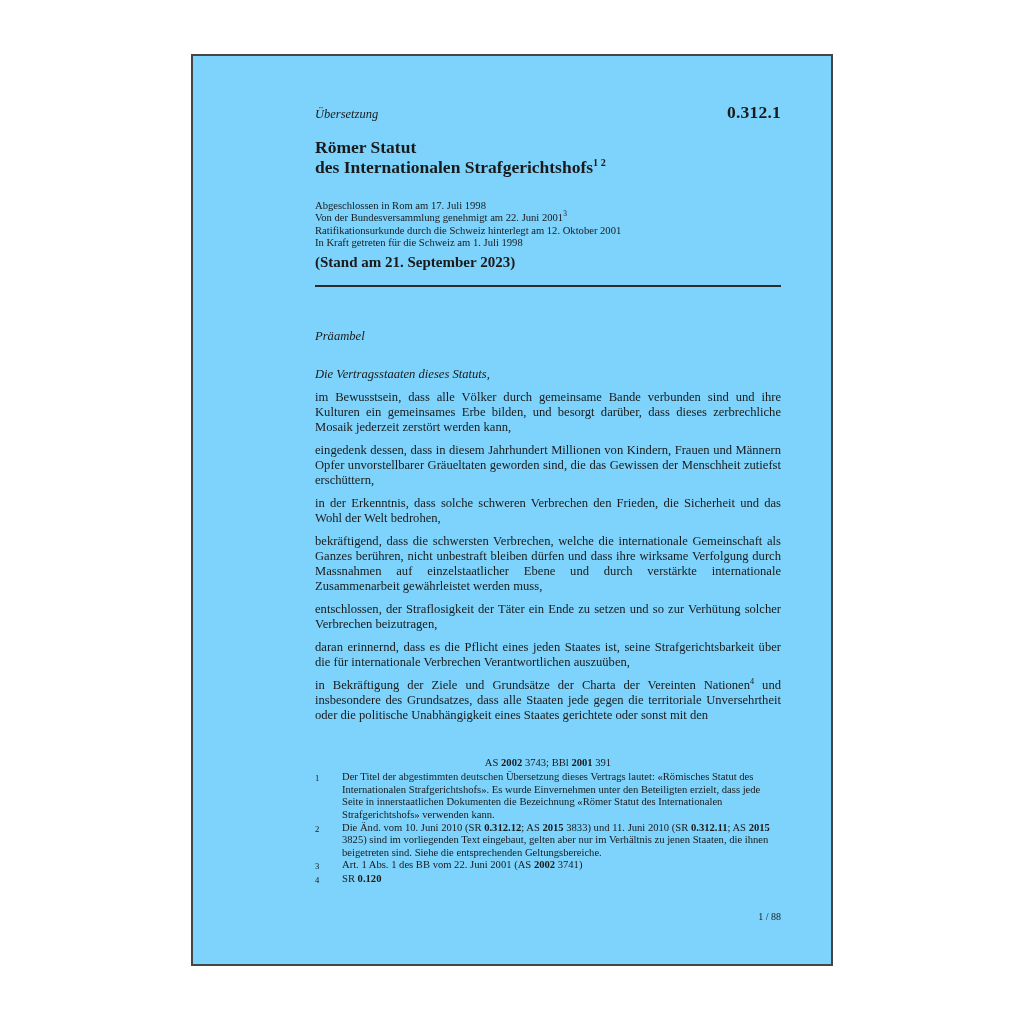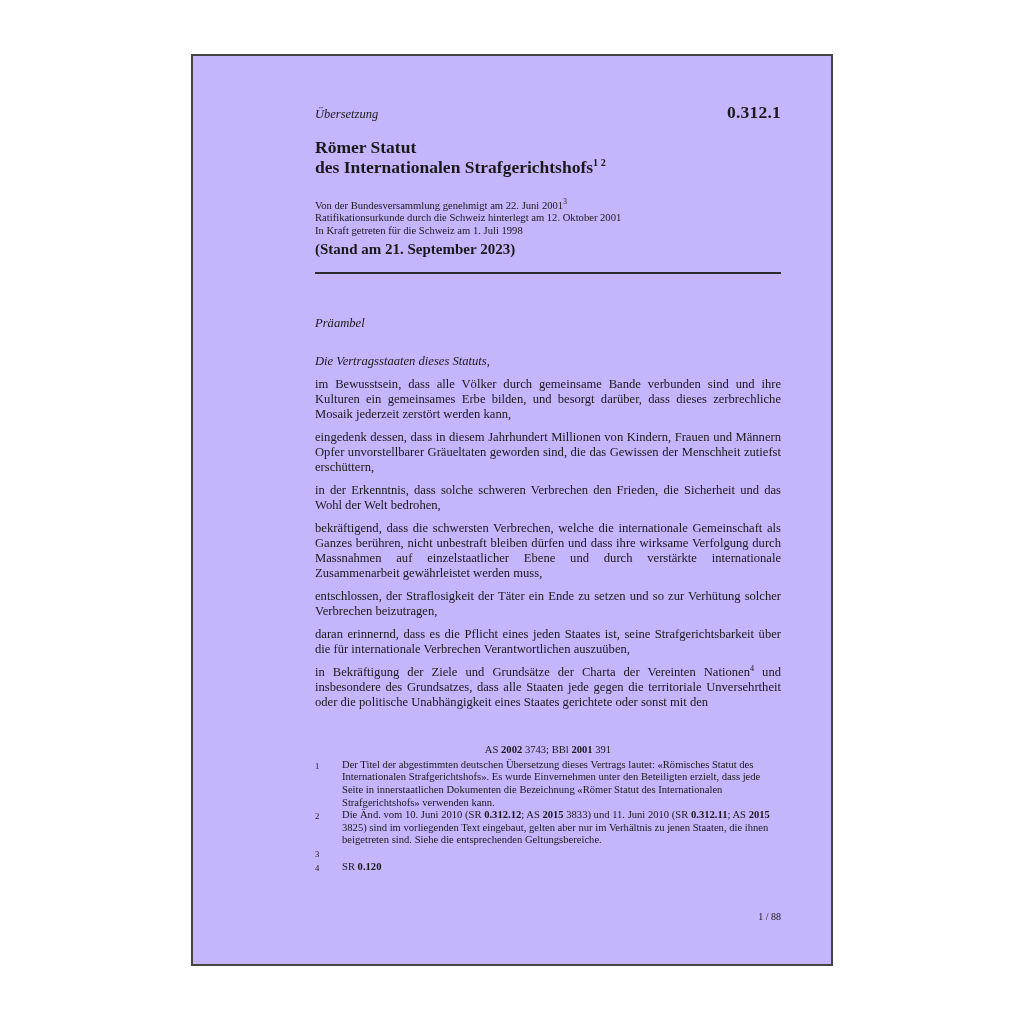--- a/index.html
+++ b/index.html
@@ -12,21 +12,21 @@
     margin: 0; padding: 0;
     width: 1024px; height: 1024px;
     background: #ffffff;
     font-family: "Liberation Serif", "DejaVu Serif", serif;
     color: var(--text);
   }
   .page {
     position: relative;
     width: 642px; height: 912px;
     margin: 54px auto 0;
-    background: #c4b5fd;
+    background: #7dd3fc;
     border: 2px solid var(--page_border);
   }
   .content { padding: 0 50px 0 122px; }
 
   .header-row {
     display: flex; justify-content: space-between; align-items: baseline;
     padding-top: 46px;
   }
   .kicker { font-style: italic; font-size: 12.5px; }
   .doc-number { font-weight: bold; font-size: 17.5px; letter-spacing: 0.2px; }
@@ -82,20 +82,21 @@
   <div class="content">
 
     <div class="header-row">
       <span class="kicker">Übersetzung</span>
       <span class="doc-number">0.312.1</span>
     </div>
 
     <h1 class="title"><span>Römer Statut</span><br><span><span>des Internationalen Strafgerichtshofs</span><sup>1 2</sup></span></h1>
 
     <div class="meta">
+      <div class="meta-line"><span>Abgeschlossen in Rom am 17. Juli 1998</span></div>
       <div class="meta-line"><span>Von der Bundesversammlung genehmigt am 22. Juni 2001</span><sup>3</sup></div>
       <div class="meta-line"><span>Ratifikationsurkunde durch die Schweiz hinterlegt am 12. Oktober 2001</span></div>
       <div class="meta-line"><span>In Kraft getreten für die Schweiz am 1. Juli 1998</span></div>
     </div>
 
     <div class="stand">(Stand am 21. September 2023)</div>
 
     <hr class="rule">
 
     <div class="preamble-heading">Präambel</div>
@@ -115,20 +116,21 @@
       <div class="fn-item">
         <span class="fn-num">1</span>
         <span class="fn-text"><span>Der Titel der abgestimmten deutschen Übersetzung dieses Vertrags lautet: «Römisches Statut des Internationalen Strafgerichtshofs». Es wurde Einvernehmen unter den Beteiligten erzielt, dass jede Seite in innerstaatlichen Dokumenten die Bezeichnung «Römer Statut des Internationalen Strafgerichtshofs» verwenden kann.</span></span>
       </div>
       <div class="fn-item">
         <span class="fn-num">2</span>
         <span class="fn-text"><span>Die Änd. vom 10. Juni 2010 (SR </span><b>0.312.12</b><span>; AS </span><b>2015</b><span> 3833) und 11. Juni 2010 (SR </span><b>0.312.11</b><span>; AS </span><b>2015</b><span> 3825) sind im vorliegenden Text eingebaut, gelten aber nur im Verhältnis zu jenen Staaten, die ihnen beigetreten sind. Siehe die entsprechenden Geltungsbereiche.</span></span>
       </div>
       <div class="fn-item">
         <span class="fn-num">3</span>
+        <span class="fn-text"><span>Art. 1 Abs. 1 des BB vom 22. Juni 2001 (AS </span><b>2002</b><span> 3741)</span></span>
       </div>
       <div class="fn-item">
         <span class="fn-num">4</span>
         <span class="fn-text"><span>SR </span><b>0.120</b></span>
       </div>
     </div>
   </div>
 
   <div class="page-footer">1 / 88</div>
 </div>

